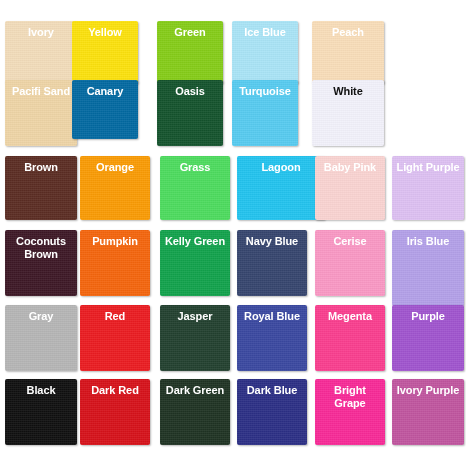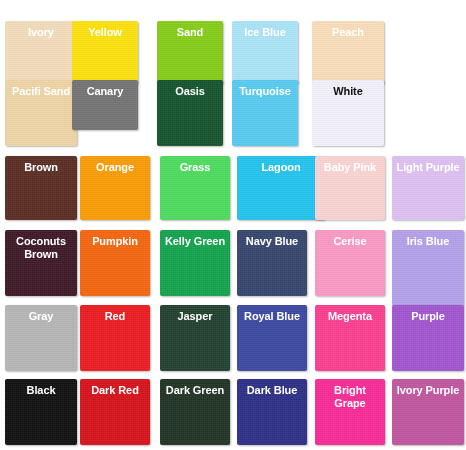--- a/index.html
+++ b/index.html
@@ -69,37 +69,37 @@
       <div class="swatch" style="position: absolute; left: 5px; top: 0px; width: 72px; height: 63px; background: rgb(242, 220, 186);">
         <div class="noise"></div>
         <div class="swatch-label label-light">Ivory</div>
       </div>
       <div class="swatch" style="position: absolute; left: 72px; top: 0px; width: 66px; height: 63px; background: rgb(251, 225, 13);">
         <div class="noise"></div>
         <div class="swatch-label label-light">Yellow</div>
       </div>
       <div class="swatch" style="position: absolute; left: 157px; top: 0px; width: 66px; height: 63px; background: rgb(133, 204, 24);">
         <div class="noise"></div>
-        <div class="swatch-label label-light">Sand</div>
+        <div class="swatch-label label-light">Green</div>
       </div>
       <div class="swatch" style="position: absolute; left: 232px; top: 0px; width: 66px; height: 63px; background: rgb(169, 228, 246);">
         <div class="noise"></div>
         <div class="swatch-label label-light">Ice Blue</div>
       </div>
       <div class="swatch" style="position: absolute; left: 312px; top: 0px; width: 72px; height: 63px; background: rgb(248, 221, 185);">
         <div class="noise"></div>
         <div class="swatch-label label-light">Peach</div>
       </div>
     </div>
     <div class="swatch-row" style="top: 80px; height: 66px;">
       <div class="swatch" style="position: absolute; left: 5px; top: 0px; width: 72px; height: 66px; background: rgb(238, 212, 166);">
         <div class="noise"></div>
         <div class="swatch-label label-light">Pacifi Sand</div>
       </div>
-      <div class="swatch" style="position: absolute; left: 72px; top: 0px; width: 66px; height: 50px; background: #737373;">
+      <div class="swatch" style="position: absolute; left: 72px; top: 0px; width: 66px; height: 59px; background: #0369a1;">
         <div class="noise"></div>
         <div class="swatch-label label-light">Canary</div>
       </div>
       <div class="swatch" style="position: absolute; left: 157px; top: 0px; width: 66px; height: 66px; background: #14532d;">
         <div class="noise"></div>
         <div class="swatch-label label-light">Oasis</div>
       </div>
       <div class="swatch" style="position: absolute; left: 312px; top: 0px; width: 72px; height: 66px; background: rgb(242, 241, 250);">
         <div class="noise"></div>
         <div class="swatch-label label-dark">White</div>

